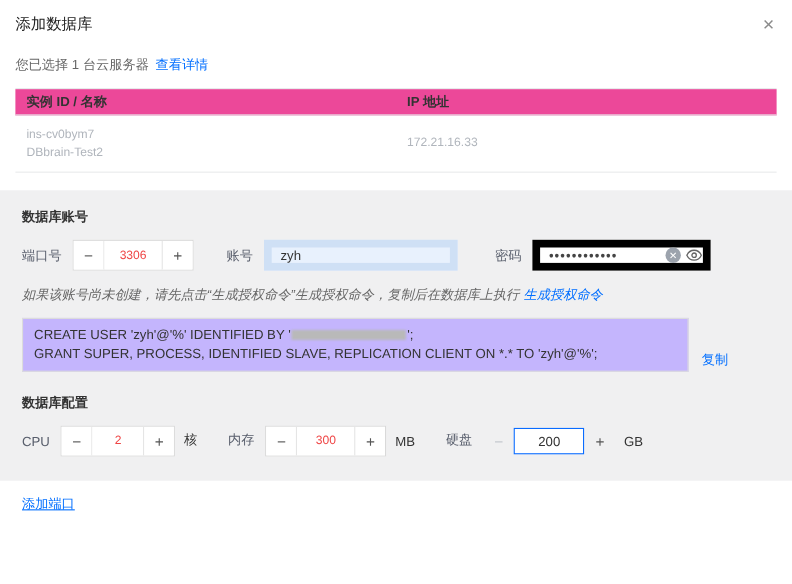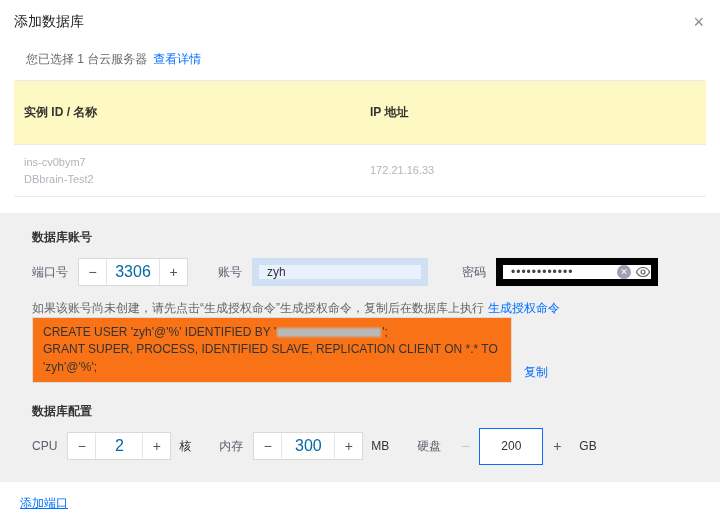--- a/index.html
+++ b/index.html
@@ -12,93 +12,93 @@
     position: relative;
     overflow: hidden;
   }
   .dialog-header {
     display: flex; align-items: center; justify-content: space-between;
     padding: 13px 16px 10px 14px;
   }
   .dialog-title { font-size: 14px; font-weight: normal; color: #222; }
   .close-x { font-size: 18px; color: #8a8a8a; cursor: pointer; line-height: 1; }
 
-  .server-line { padding: 10px 14px 10px 26px; color: #666; }
+  .server-line { padding: 10px 14px 10px 14px; color: #666; }
   .server-line a { color: #006eff; text-decoration: none; margin-left: 6px; cursor: pointer; }
 
   table.instance-table {
     width: 692px; margin: 2px 14px 0 14px; border-collapse: collapse;
   }
   .instance-table th {
-    background: #fef9c3; text-align: left; font-weight: bold; color: #333;
-    padding: 23px 10px; border-top: 1px solid #e8eaec; border-bottom: 1px solid #e8eaec;
+    background: #ec4899; text-align: left; font-weight: bold; color: #333;
+    padding: 3px 10px; border-top: 1px solid #e8eaec; border-bottom: 1px solid #e8eaec;
     width: 50%;
   }
   .instance-table td {
     padding: 9px 10px; border-bottom: 1px solid #e8eaec; vertical-align: middle;
   }
   .blurred { color: #b0b5bc; filter: blur(0.4px); font-size: 11px; line-height: 1.5; }
 
   .panel {
-    background: #f0f0f1; margin-top: 16px; padding: 16px 20px 22px 32px;
+    background: #f0f0f1; margin-top: 16px; padding: 16px 20px 22px 20px;
   }
   .section-title { font-weight: bold; color: #333; margin-bottom: 12px; }
   .form-row { display: flex; align-items: center; color: #575d6b; }
   .form-row .lbl { margin-right: 10px; white-space: nowrap; }
   .form-row .unit { margin-left: 8px; margin-right: 28px; color: #333; }
 
   .stepper { display: inline-flex; height: 28px; border: 1px solid #d9d9d9; background: #fff; }
   .stepper .step {
     width: 28px; height: 26px; background: #fff; border: none; color: #555;
     font-size: 14px; cursor: pointer; line-height: 26px; text-align: center;
   }
   .stepper .step.minus { border-right: 1px solid #e5e5e5; }
   .stepper .step.plus  { border-left: 1px solid #e5e5e5; }
   .stepper input {
-    width: 52px; border: none; text-align: center; font-size: 16px; color: #0369a1; outline: none;
+    width: 52px; border: none; text-align: center; font-size: 11px; color: #ef4444; outline: none;
   }
   .stepper.small input { width: 46px; }
 
   .txt-input {
     height: 28px; border: 7px solid #000000; background: #fff; padding: 0 8px;
     font-size: 12px; color: #333; outline: none;
   }
   .account-input { width: 176px; margin-right: 34px; background: #e8f1fd; border-color: #cfe0f5; }
   .pwd-wrap { position: relative; display: inline-flex; align-items: center; }
   .pwd-input { width: 162px; padding-right: 46px; letter-spacing: 1px; color: #444; }
   .clear-icon {
     position: absolute; right: 27px; width: 14px; height: 14px; border-radius: 50%;
     background: #9ca3ad; color: #fff; font-size: 9px; line-height: 14px; text-align: center;
     cursor: pointer;
   }
   .eye-icon { position: absolute; right: 7px; width: 16px; height: 16px; cursor: pointer; display: flex; }
 
-  .note-line { margin: 14px 0 0 0; color: #666; }
+  .note-line { margin: 14px 0 12px 0; color: #666; font-style: italic; }
   .note-line a { color: #006eff; text-decoration: none; margin-left: 4px; cursor: pointer; }
 
   .sql-row { display: flex; align-items: flex-end; }
   .sql-box {
-    width: 480px; background: #f97316; border: 1px solid #dcdcdc; padding: 6px 10px;
+    width: 606px; background: #c4b5fd; border: 1px solid #dcdcdc; padding: 6px 10px;
     color: #333; line-height: 1.45; font-size: 12px;
   }
   .redacted {
     display: inline-block; width: 104px; height: 9px; background: #b9b9b9;
     filter: blur(1px); vertical-align: middle; margin: 0 1px;
   }
   .copy-link { color: #006eff; text-decoration: none; margin-left: 12px; cursor: pointer; padding-bottom: 2px; }
 
   .config-title { margin-top: 20px; }
   .disk-stepper { display: inline-flex; align-items: center; height: 28px; }
   .disk-stepper .step {
     width: 28px; background: transparent; border: none; font-size: 14px; text-align: center; cursor: pointer;
   }
   .disk-stepper .step.minus { color: #c2c6cc; }
   .disk-stepper .step.plus { color: #555; }
   .disk-stepper input {
-    width: 64px; height: 37px; border: 1px solid #0a6cff; background: #fff;
+    width: 64px; height: 24px; border: 1px solid #0a6cff; background: #fff;
     text-align: center; font-size: 12px; color: #333; outline: none;
   }
 
   .add-port { display: inline-block; margin: 13px 0 0 20px; color: #006eff; text-decoration: underline; cursor: pointer; }
 </style>
 </head>
 <body>
 
 <div>
 

